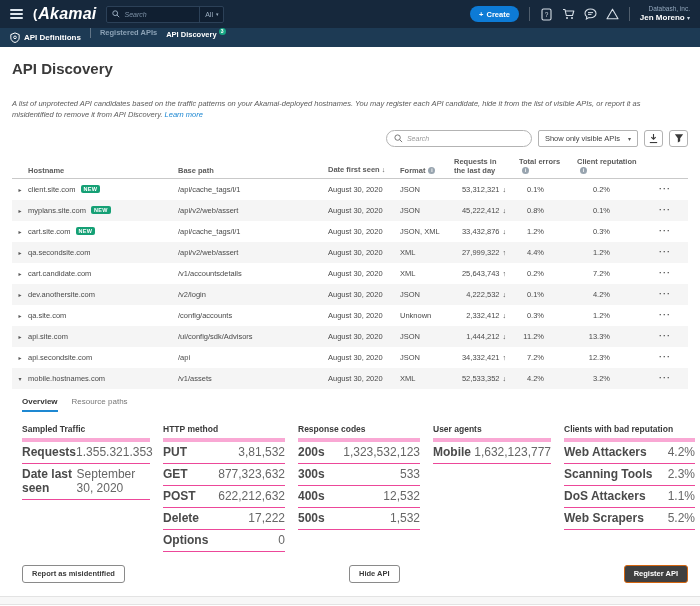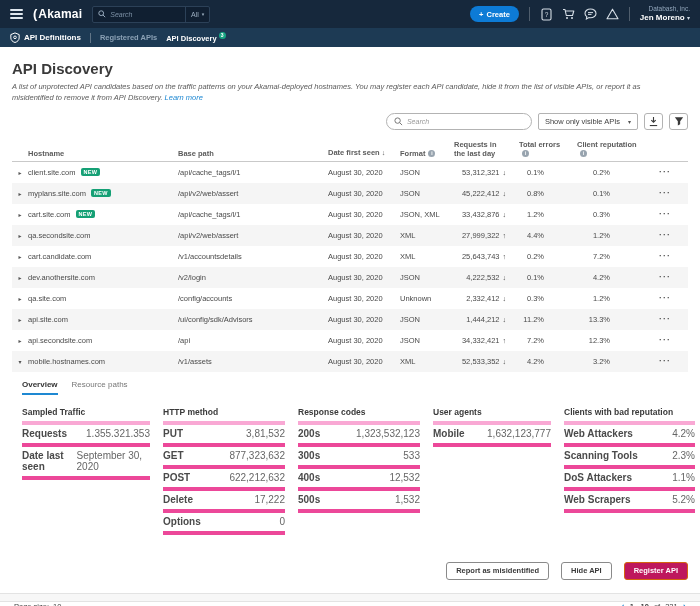--- a/index.html
+++ b/index.html
@@ -6,55 +6,55 @@
   html,body { width:700px; height:606px; background:#fff; overflow:hidden;
     font-family:"Liberation Sans","DejaVu Sans",sans-serif; color:#4a4a4a; }
 
   
   .tophdr { height:28px; background:#16283c; display:flex; align-items:center;
     padding:0 10px; gap:10px; }
   .hamburger { width:13px; cursor:pointer; }
   .hamburger div { height:2px; background:#dfe7ee; margin:2px 0; border-radius:1px; }
   .logo { display:flex; align-items:center; gap:1px; color:#fff; }
   .logo .mark { font-size:13px; line-height:10px; font-weight:bold; }
-  .logo .word { font-weight:bold; font-size:12px; letter-spacing:.2px; }
+  .logo .word { font-style:italic; font-weight:bold; font-size:16px; letter-spacing:.2px; }
   .hsearch { width:118px; height:17px; background:#101f31; border:1px solid #2c4158;
     border-radius:2px; display:flex; align-items:center; padding:0 5px; gap:4px; }
   .hsearch input { flex:1; min-width:10px; background:transparent; border:none; outline:none;
     color:#cdd8e2; font-size:7px; font-style:italic; }
   .hsearch input::placeholder { color:#7d91a6; }
   .hscope { display:flex; align-items:center; gap:3px; color:#9db0c2; font-size:7px;
     border-left:1px solid #2c4158; padding-left:5px; height:100%; cursor:pointer; }
   .spacer { flex:1; }
   .createbtn { height:16px; border:none; border-radius:9px; background:#0d7bd6; color:#fff;
     font-size:7.5px; font-weight:bold; padding:0 9px; display:flex; align-items:center; gap:3px;
     cursor:pointer; font-family:inherit; }
   .vdiv { width:1px; height:14px; background:rgba(255,255,255,.25); }
   .hicons { display:flex; align-items:center; gap:9px; }
   .hicon { width:13px; height:13px; display:flex; align-items:center; justify-content:center; cursor:pointer; }
   .acct { text-align:right; line-height:1.2; cursor:pointer; }
   .acct .org { font-size:6.5px; color:#93a7bc; }
   .acct .usr { font-size:8px; color:#fff; font-weight:bold; }
   .acct .chev { font-size:6px; color:#cfd9e3; }
 
   
-  .subnav { height:19px; background:#1d3a54; display:flex; align-items:center;
+  .subnav { height:19px; background:#1d3a54; display:flex; 
     padding:0 10px; gap:9px; }
   .prod { display:flex; align-items:center; gap:4px; color:#fff; font-size:8px; font-weight:bold; }
   .ndiv { width:1px; height:10px; background:rgba(255,255,255,.3); }
   .ntab { font-size:7.5px; font-weight:bold; color:#8ba1b5; cursor:pointer; position:relative; }
   .ntab.active { color:#fff; }
   .nbadge { display:inline-block; background:#17a583; color:#fff; font-size:5px; font-weight:bold;
     width:7px; height:7px; line-height:7px; border-radius:50%; text-align:center;
     vertical-align:super; margin-left:2px; }
 
   
   .content { padding:0 12px; }
   .pgtitle { margin-top:13px; font-size:15px; font-weight:bold; color:#3a3a3a; }
-  .pgdesc { margin-top:4px; font-size:7.5px; font-style:italic; color:#5a5a5a;
+  .pgdesc { margin-top:21px; font-size:7.5px; font-style:italic; color:#5a5a5a;
     line-height:1.5; max-width:632px; }
   .learn { color:#1e88d2; cursor:pointer; }
 
   
   .controls { margin-top:9px; display:flex; justify-content:flex-end; align-items:center; gap:6px; }
   .spill { width:146px; height:17px; border:1px solid #b3b3b3; border-radius:9px;
     display:flex; align-items:center; padding:0 7px; gap:4px; background:#fff; }
   .spill input { flex:1; min-width:10px; border:none; outline:none; font-size:7px;
     font-style:italic; color:#555; background:transparent; }
   .spill input::placeholder { color:#999; }
@@ -94,28 +94,28 @@
   .dtabs { display:flex; gap:14px; margin-top:4px; }
   .dtab { font-size:8px; color:#777; padding-bottom:4px; cursor:pointer; }
   .dtab.active { color:#333; font-weight:bold; border-bottom:2px solid #1e88d2; }
   .dsections { display:flex; gap:13px; margin-top:12px; }
   .dsec { flex:0 0 auto; }
   .dsec.s0 { width:128px; } .dsec.s1 { width:122px; } .dsec.s2 { width:122px; }
   .dsec.s3 { width:118px; } .dsec.s4 { width:131px; }
   .dtitle { font-size:8.5px; font-weight:bold; color:#3a3a3a; padding-bottom:4px;
     border-bottom:4px solid #f9a8d4; }
   .dline { display:flex; justify-content:space-between; align-items:center;
-    padding:3.5px 0; border-bottom:4px solid #ec4899; font-size:10px; }
+    padding:3.5px 0; border-bottom:1px solid #ec4899; font-size:12px; }
   .dlabel { font-weight:bold; color:#4a4a4a; }
   .dvalue { color:#666; }
-  .dactions { display:flex; justify-content:flex-end; gap:12px; margin-top:27px; }
+  .dactions { display:flex; justify-content:space-between; gap:0; margin-top:13px; }
   .dbtn { height:18px; padding:0 9px; border:1px solid #8a8a8a; border-radius:3px;
     background:#fff; font-size:7.5px; font-weight:bold; color:#3a3a3a; cursor:pointer;
     font-family:inherit; }
-  .dbtn.primary { background:#be185d; border-color:#d4650f; color:#fff; }
+  .dbtn.primary { background:#404040; border-color:#d4650f; color:#fff; }
 
   .footstrip { height:9px; background:#f7f7f7; border-top:1px solid #e3e3e3;
     border-bottom:1px solid #e3e3e3; }
 
   
   .pgfoot { height:28px; display:flex; align-items:flex-start; justify-content:space-between;
     padding:0 14px; font-size:7.5px; color:#3f3f3f; }
   .psize { display:flex; align-items:center; gap:4px; }
   .psize .chev { font-size:6px; color:#555; cursor:pointer; }
   .pager { display:flex; align-items:center; gap:5px; }

